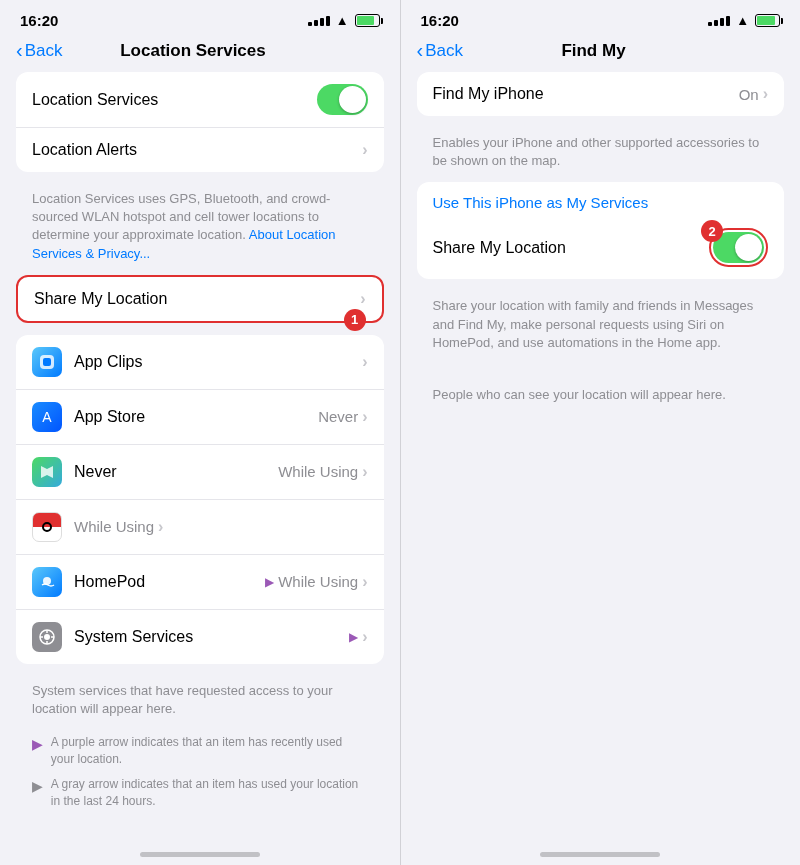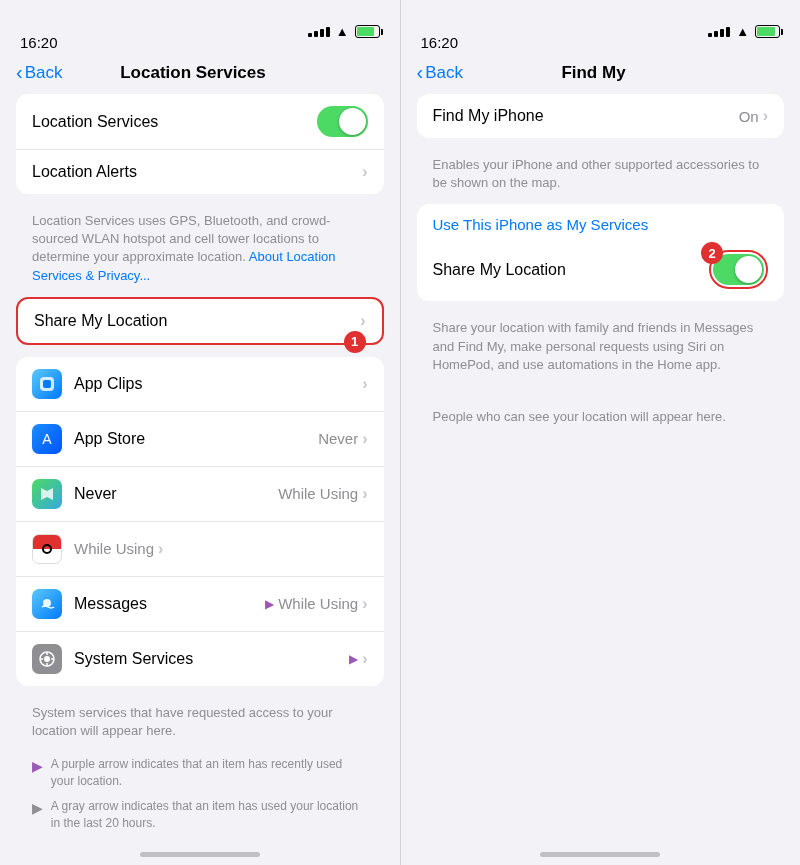--- a/index.html
+++ b/index.html
@@ -24,23 +24,22 @@
     
     .status-bar {
       display: flex;
       justify-content: space-between;
       align-items: center;
       padding: 12px 20px 6px;
       background: #f2f2f7;
     }
     .status-time {
       font-size: 15px;
-      font-weight: 400;
+      font-weight: 700;
       color: #000;
-      margin-top: 22px;
     }
     .status-icons {
       display: flex;
       align-items: center;
       gap: 6px;
     }
     .signal-dots {
       display: flex; gap: 2px; align-items: flex-end;
     }
     .signal-dots span {
@@ -355,21 +354,21 @@
         <span class="chevron">›</span>
       </div>
 
       <div class="list-row">
         <div class="app-icon weather-icon">
           <svg width="18" height="18" viewBox="0 0 18 18">
               <circle cx="9" cy="8" r="4" fill="white" opacity="0.9"></circle>
               <path d="M4,12 Q7,10 10,12 Q13,14 16,12" stroke="white" stroke-width="1.5" fill="none"></path>
             </svg>
         </div>
-        <span class="row-label">Messages</span>
+        <span class="row-label">HomePod</span>
         <span style="color:#9b59b6;font-size:12px;margin-right:4px;">▶</span>
         <span class="row-value">While Using</span>
         <span class="chevron">›</span>
       </div>
 
       <div class="list-row">
         <div class="app-icon system-icon">
           <svg width="18" height="18" viewBox="0 0 18 18">
               <circle cx="9" cy="9" r="7" fill="none" stroke="white" stroke-width="1.5"></circle>
               <circle cx="9" cy="9" r="3" fill="white"></circle>
@@ -387,21 +386,21 @@
 
     <div class="description">System services that have requested access to your location will appear here.</div>
 
     <div class="footer-notes">
       <div class="footer-note">
         <span style="color:#9b59b6;font-size:14px;flex-shrink:0;margin-top:1px;">▶</span>
         <span>A purple arrow indicates that an item has recently used your location.</span>
       </div>
       <div class="footer-note">
         <span style="color:#8e8e93;font-size:14px;flex-shrink:0;margin-top:1px;">▶</span>
-        <span>A gray arrow indicates that an item has used your location in the last 20 hours.</span>
+        <span>A gray arrow indicates that an item has used your location in the last 24 hours.</span>
       </div>
     </div>
   </div>
 
   <div class="home-indicator"></div>
 </div>
 
 <div class="screen-divider"></div>
 
 <div class="screen">

